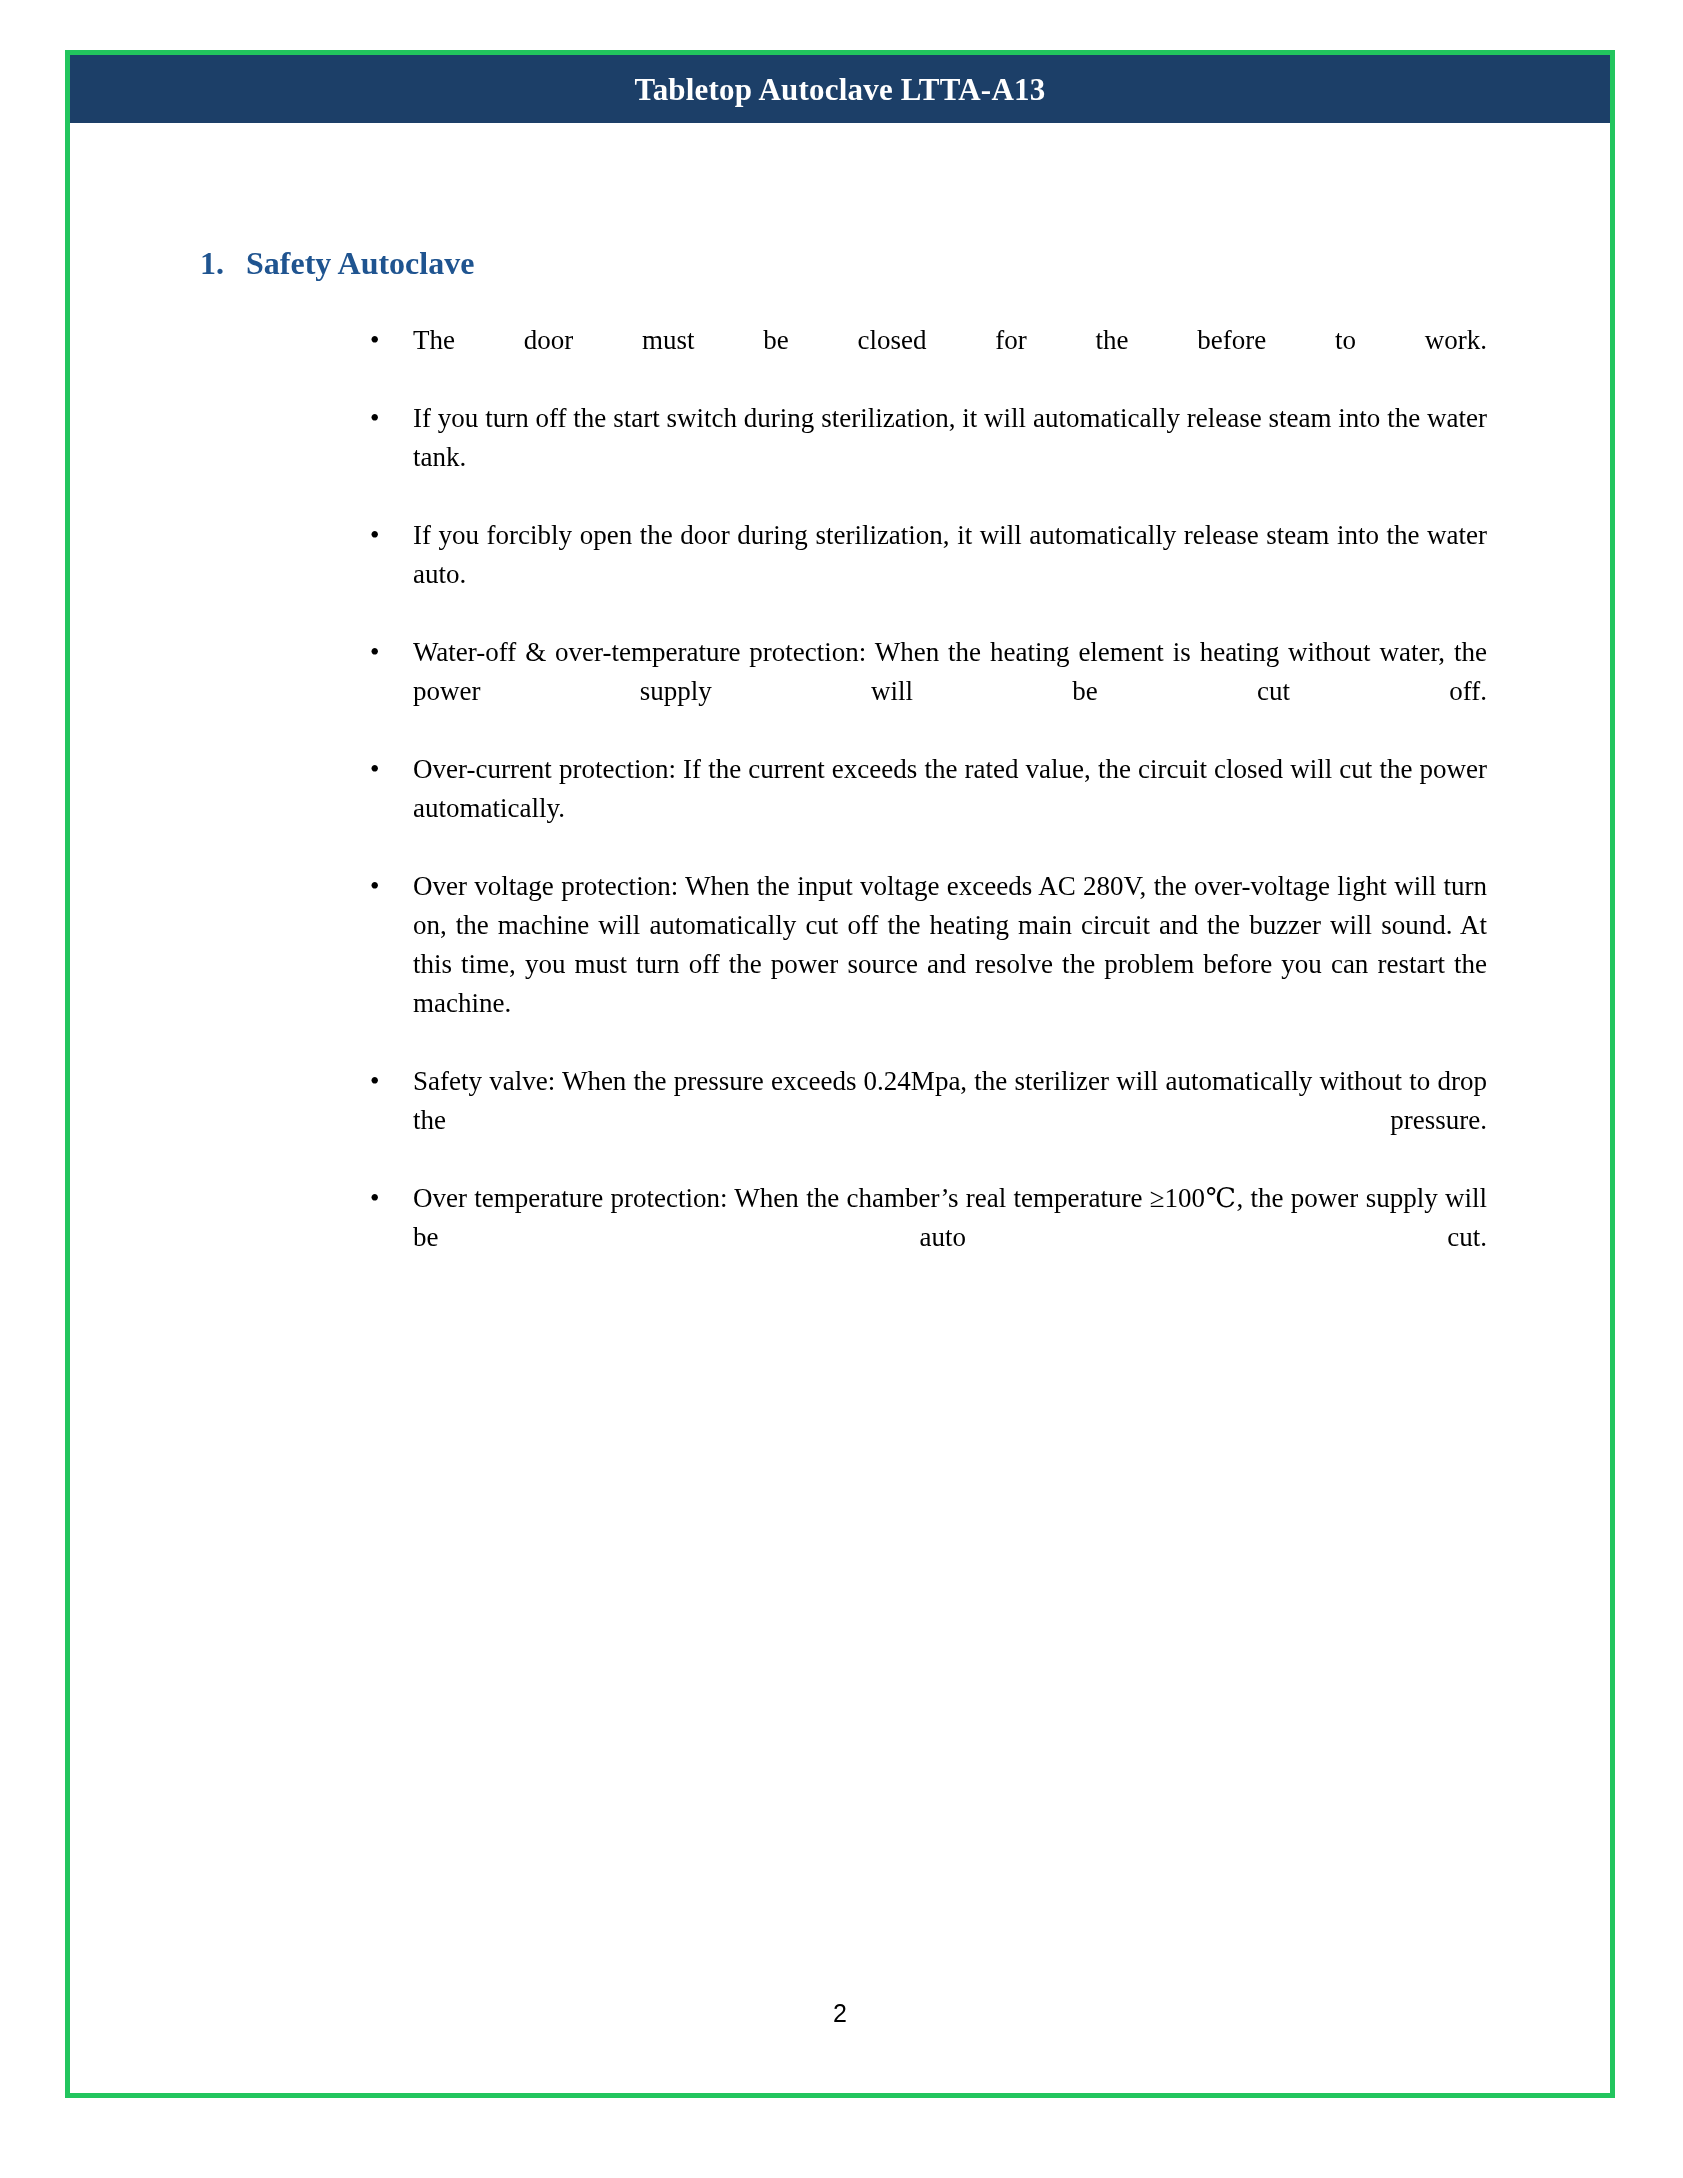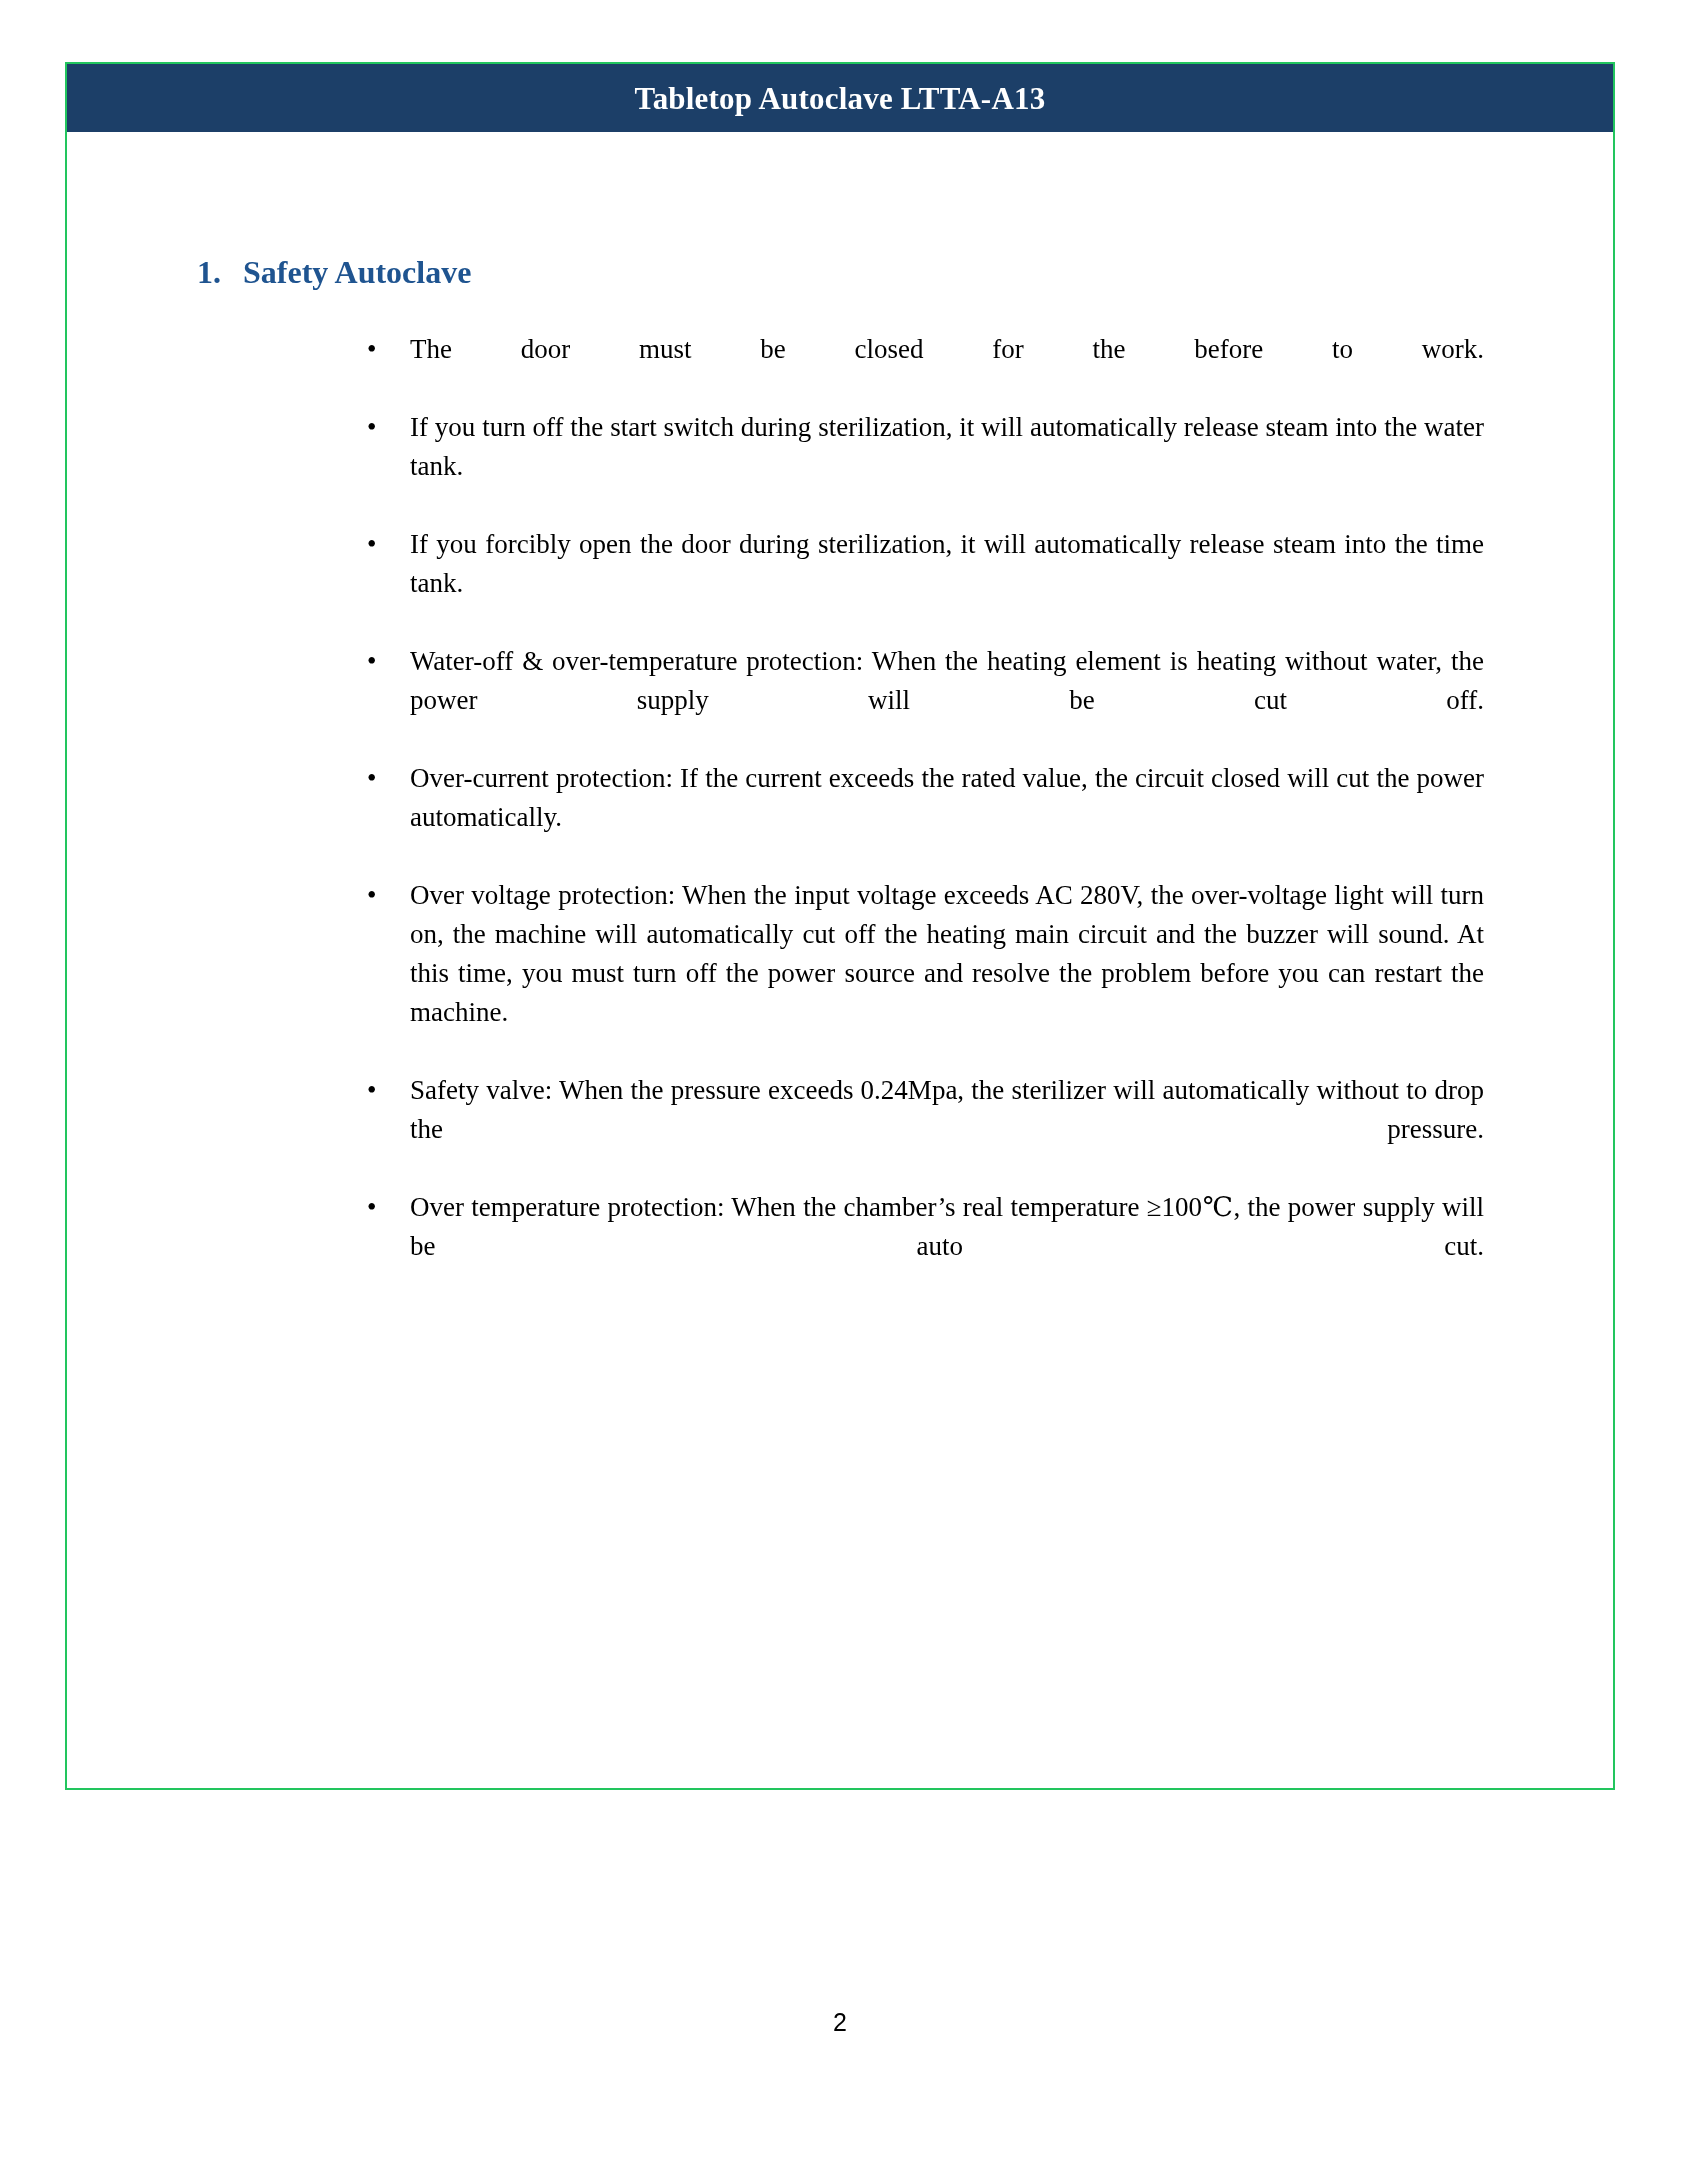--- a/index.html
+++ b/index.html
@@ -12,25 +12,25 @@
     height: 2178px;
     font-family: "Liberation Serif", "DejaVu Serif", serif;
     position: relative;
     overflow: hidden;
   }
 
   
   .page {
     position: absolute;
     left: 65px;
-    top: 62px;
+    top: 50px;
     width: 1550px;
-    height: 1728px;
+    height: 2048px;
     box-sizing: border-box;
-    border: 2px solid #22c55e;
+    border: 5px solid #22c55e;
     background: #ffffff;
   }
 
   
   .title-banner {
     position: absolute;
     left: 0;
     top: 0;
     width: 100%;
     height: 68px;
@@ -151,21 +151,21 @@
       <li class="bullet-item">
         <span class="bullet-dot">•</span>
         <span class="bullet-text">The door must be closed for the before to work.</span>
       </li>
       <li class="bullet-item">
         <span class="bullet-dot">•</span>
         <span class="bullet-text">If you turn off the start switch during sterilization, it will automatically release steam into the water tank.</span>
       </li>
       <li class="bullet-item">
         <span class="bullet-dot">•</span>
-        <span class="bullet-text">If you forcibly open the door during sterilization, it will automatically release steam into the time tank.</span>
+        <span class="bullet-text">If you forcibly open the door during sterilization, it will automatically release steam into the water auto.</span>
       </li>
       <li class="bullet-item">
         <span class="bullet-dot">•</span>
         <span class="bullet-text">Water-off &amp; over-temperature protection:  When the heating element is heating without water, the power supply will be cut off.</span>
       </li>
       <li class="bullet-item">
         <span class="bullet-dot">•</span>
         <span class="bullet-text">Over-current protection: If the current exceeds the rated value, the circuit closed will cut the power automatically.</span>
       </li>
       <li class="bullet-item">

